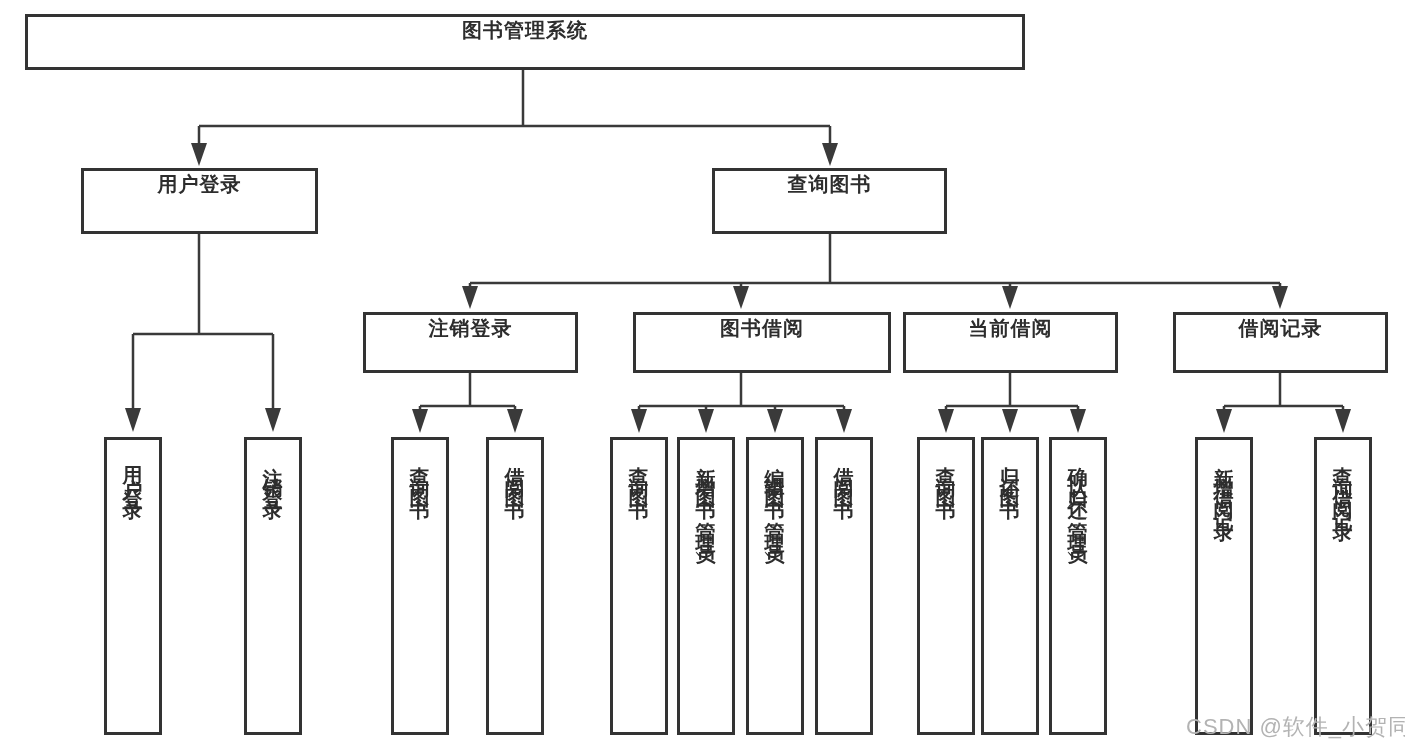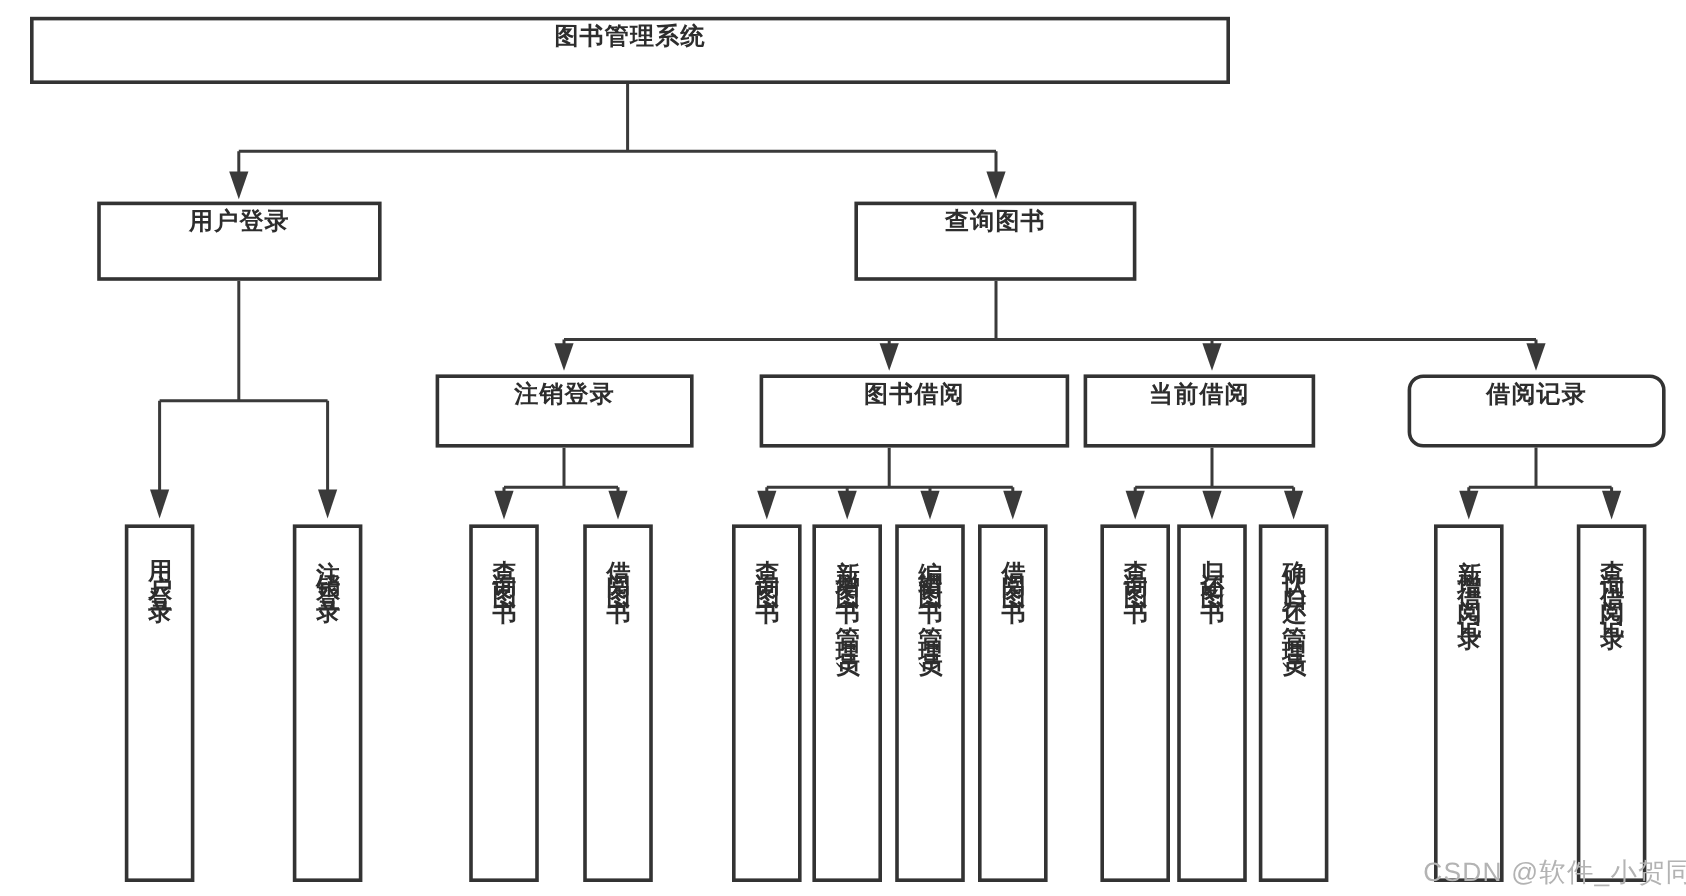--- a/index.html
+++ b/index.html
@@ -102,24 +102,24 @@
   <div class="node hnode" style="left:712px; top:168px; width:235px; height:66px;">
     <span>查询图书</span>
   </div>
 
   <div class="node hnode" style="left:363px; top:312px; width:215px; height:61px;">
     <span>注销登录</span>
   </div>
   <div class="node hnode" style="left:633px; top:312px; width:258px; height:61px;">
     <span>图书借阅</span>
   </div>
-  <div class="node hnode" style="left:903px; top:312px; width:193px; height:61px;">
+  <div class="node hnode" style="left:903px; top:312px; width:215px; height:61px;">
     <span>当前借阅</span>
   </div>
-  <div class="node hnode" style="left:1173px; top:312px; width:215px; height:61px;border-radius:13px;">
+  <div class="node hnode" style="left:1173px; top:312px; width:215px; height:61px;">
     <span>借阅记录</span>
   </div>
 
   <div class="node leaf" style="left:104px; top:437px;">
     <span class="vtext">用户登录</span>
   </div>
   <div class="node leaf" style="left:244px; top:437px;">
     <span class="vtext">注销登录</span>
   </div>
 

